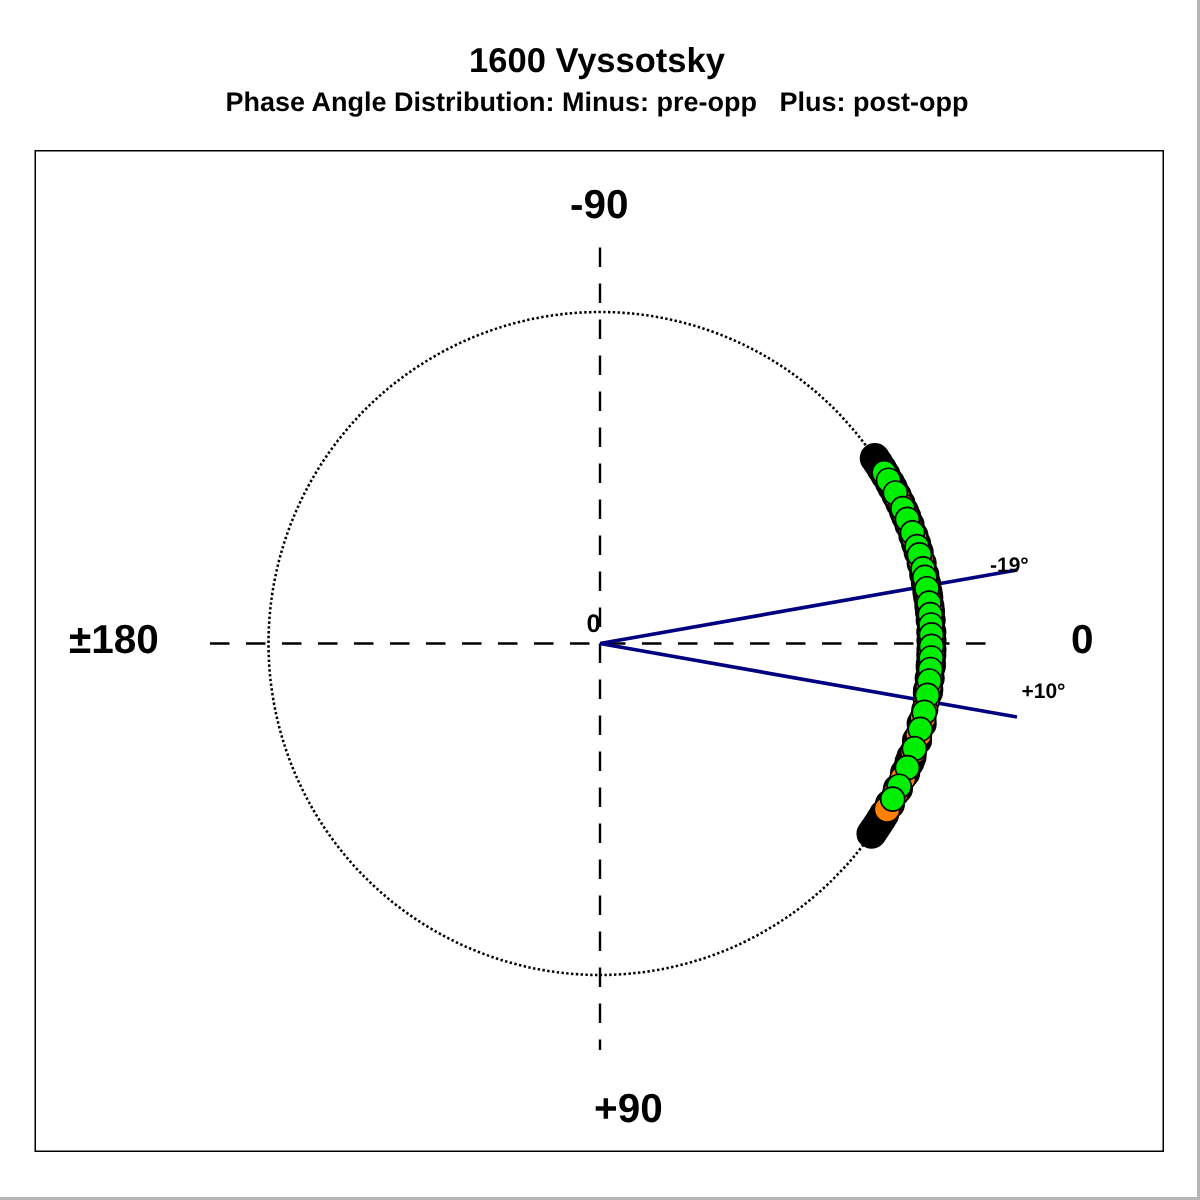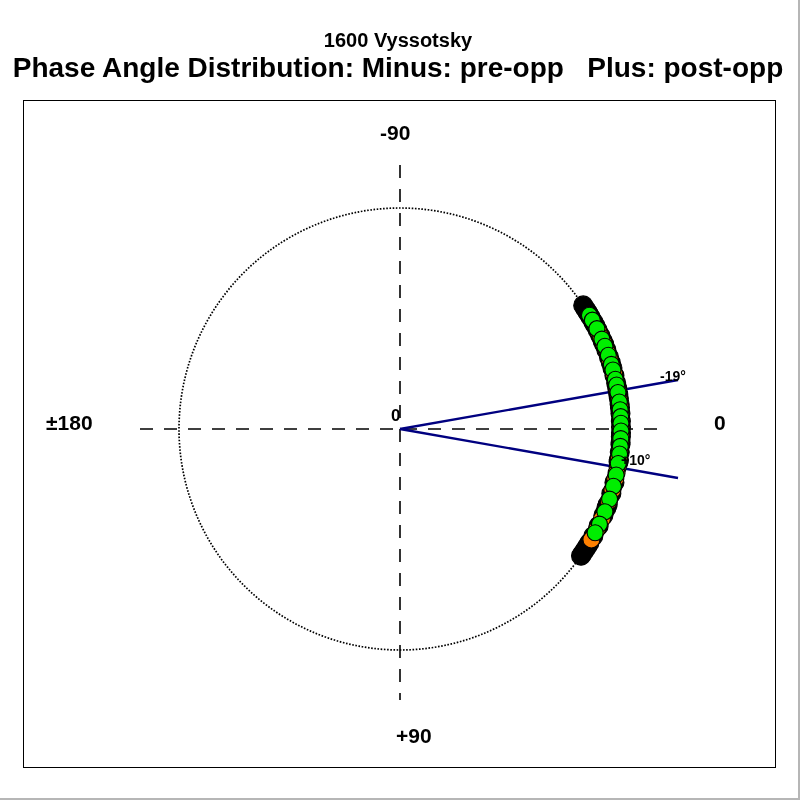--- a/index.html
+++ b/index.html
@@ -29,27 +29,27 @@
     background: #b6b6b6;
   }
   #title-block {
     position: absolute;
     top: 26px; left: 0;
     width: 796px;
     text-align: center;
     color: #000000;
   }
   #chart-title {
-    font-size: 20px;
+    font-size: 23px;
     font-weight: bold;
     line-height: 28px;
     letter-spacing: 0px;
   }
   #chart-subtitle {
-    font-size: 28px;
+    font-size: 18px;
     font-weight: bold;
     line-height: 28px;
     white-space: pre;
   }
   #plot-frame {
     position: absolute;
     left: 23px;
     top: 100px;
     width: 753px;
     height: 668px;
@@ -58,21 +58,21 @@
     background: #ffffff;
   }
   #plot-svg {
     position: absolute;
     left: 0; top: 0;
     width: 800px; height: 800px;
     pointer-events: none;
   }
   .axis-label {
     position: absolute;
-    font-size: 21px;
+    font-size: 27px;
     font-weight: bold;
     color: #000000;
     white-space: nowrap;
   }
   .deg-label {
     position: absolute;
     font-size: 14px;
     font-weight: bold;
     color: #000000;
     white-space: nowrap;
@@ -216,17 +216,17 @@
   </svg>
 
   <div class="axis-label" style="left:46px; top:411px;">±180</div>
   <div class="axis-label" style="left:714px; top:411px;">0</div>
   <div class="axis-label" style="left:380px; top:121px;">-90</div>
   <div class="axis-label" style="left:396px; top:724px;">+90</div>
 
   <div id="label-center-zero" style="left:391px; top:406px;">0</div>
 
   <div class="deg-label" style="left:660px; top:368px;">-19°</div>
-  <div class="deg-label" style="left:621px; top:452px;">+10°</div>
+  <div class="deg-label" style="left:681px; top:452px;">+10°</div>
 
   <div id="page-edge-right"></div>
   <div id="page-edge-bottom"></div>
 </div>
 
 </body></html>

